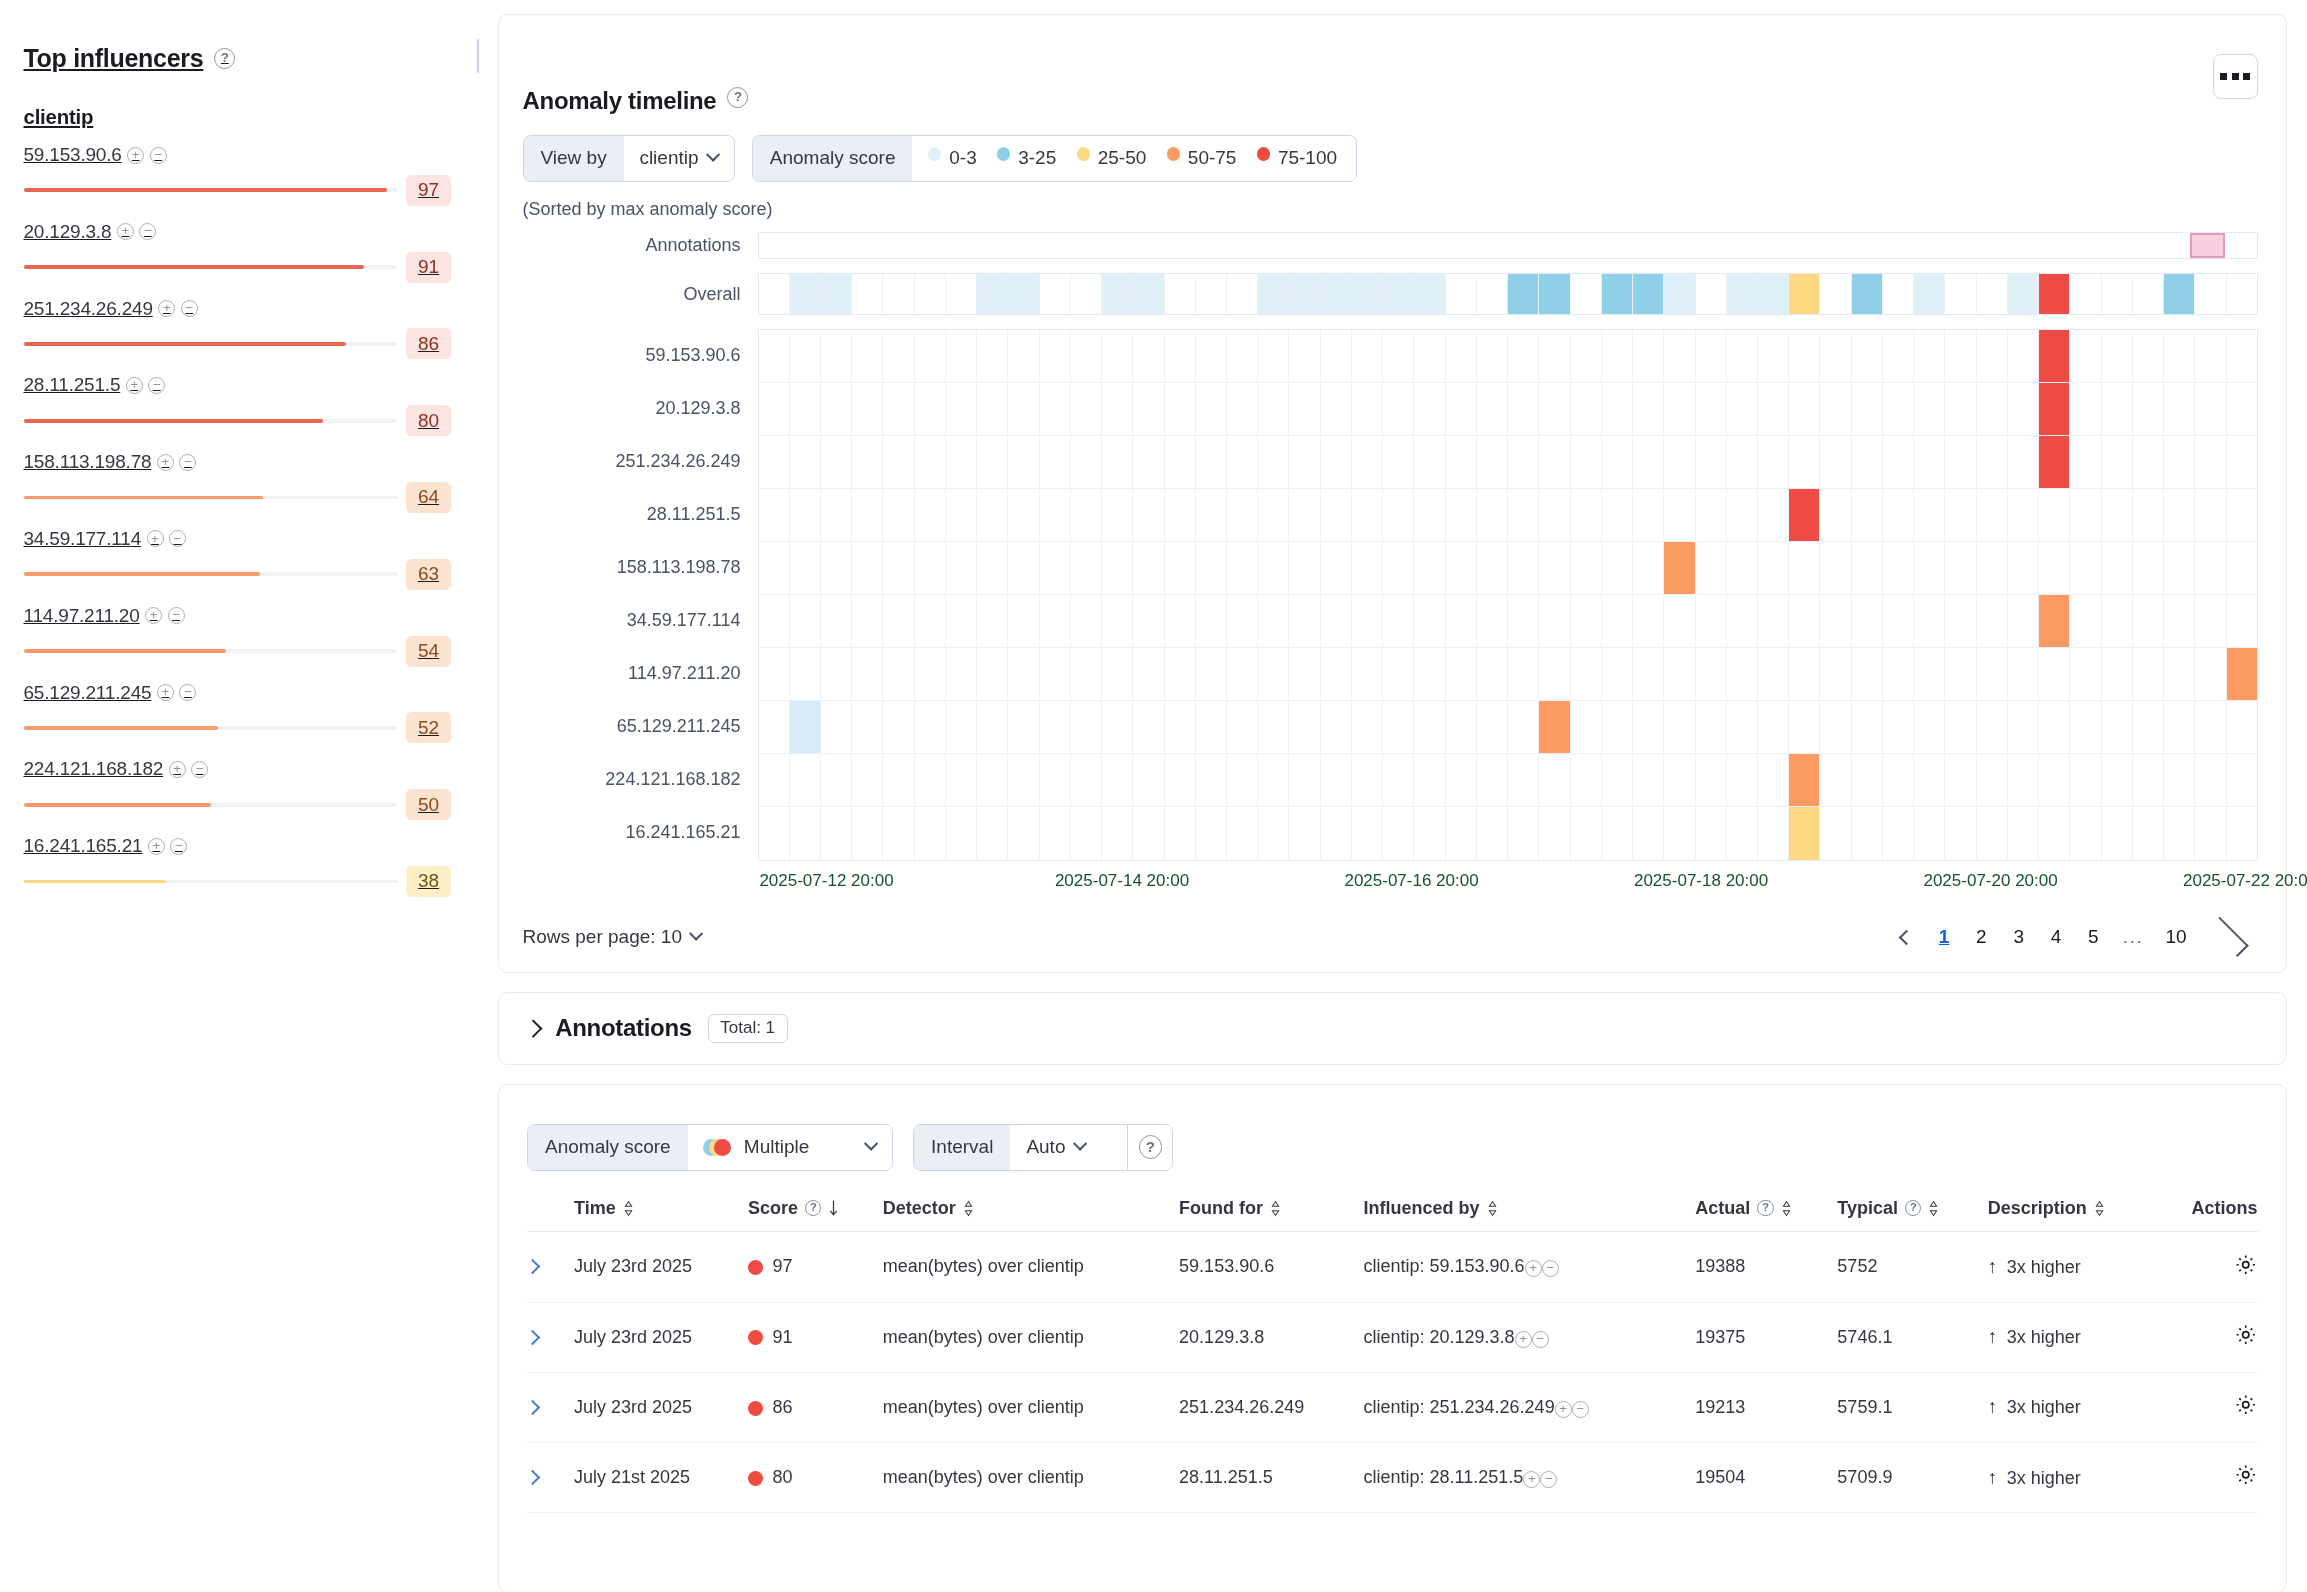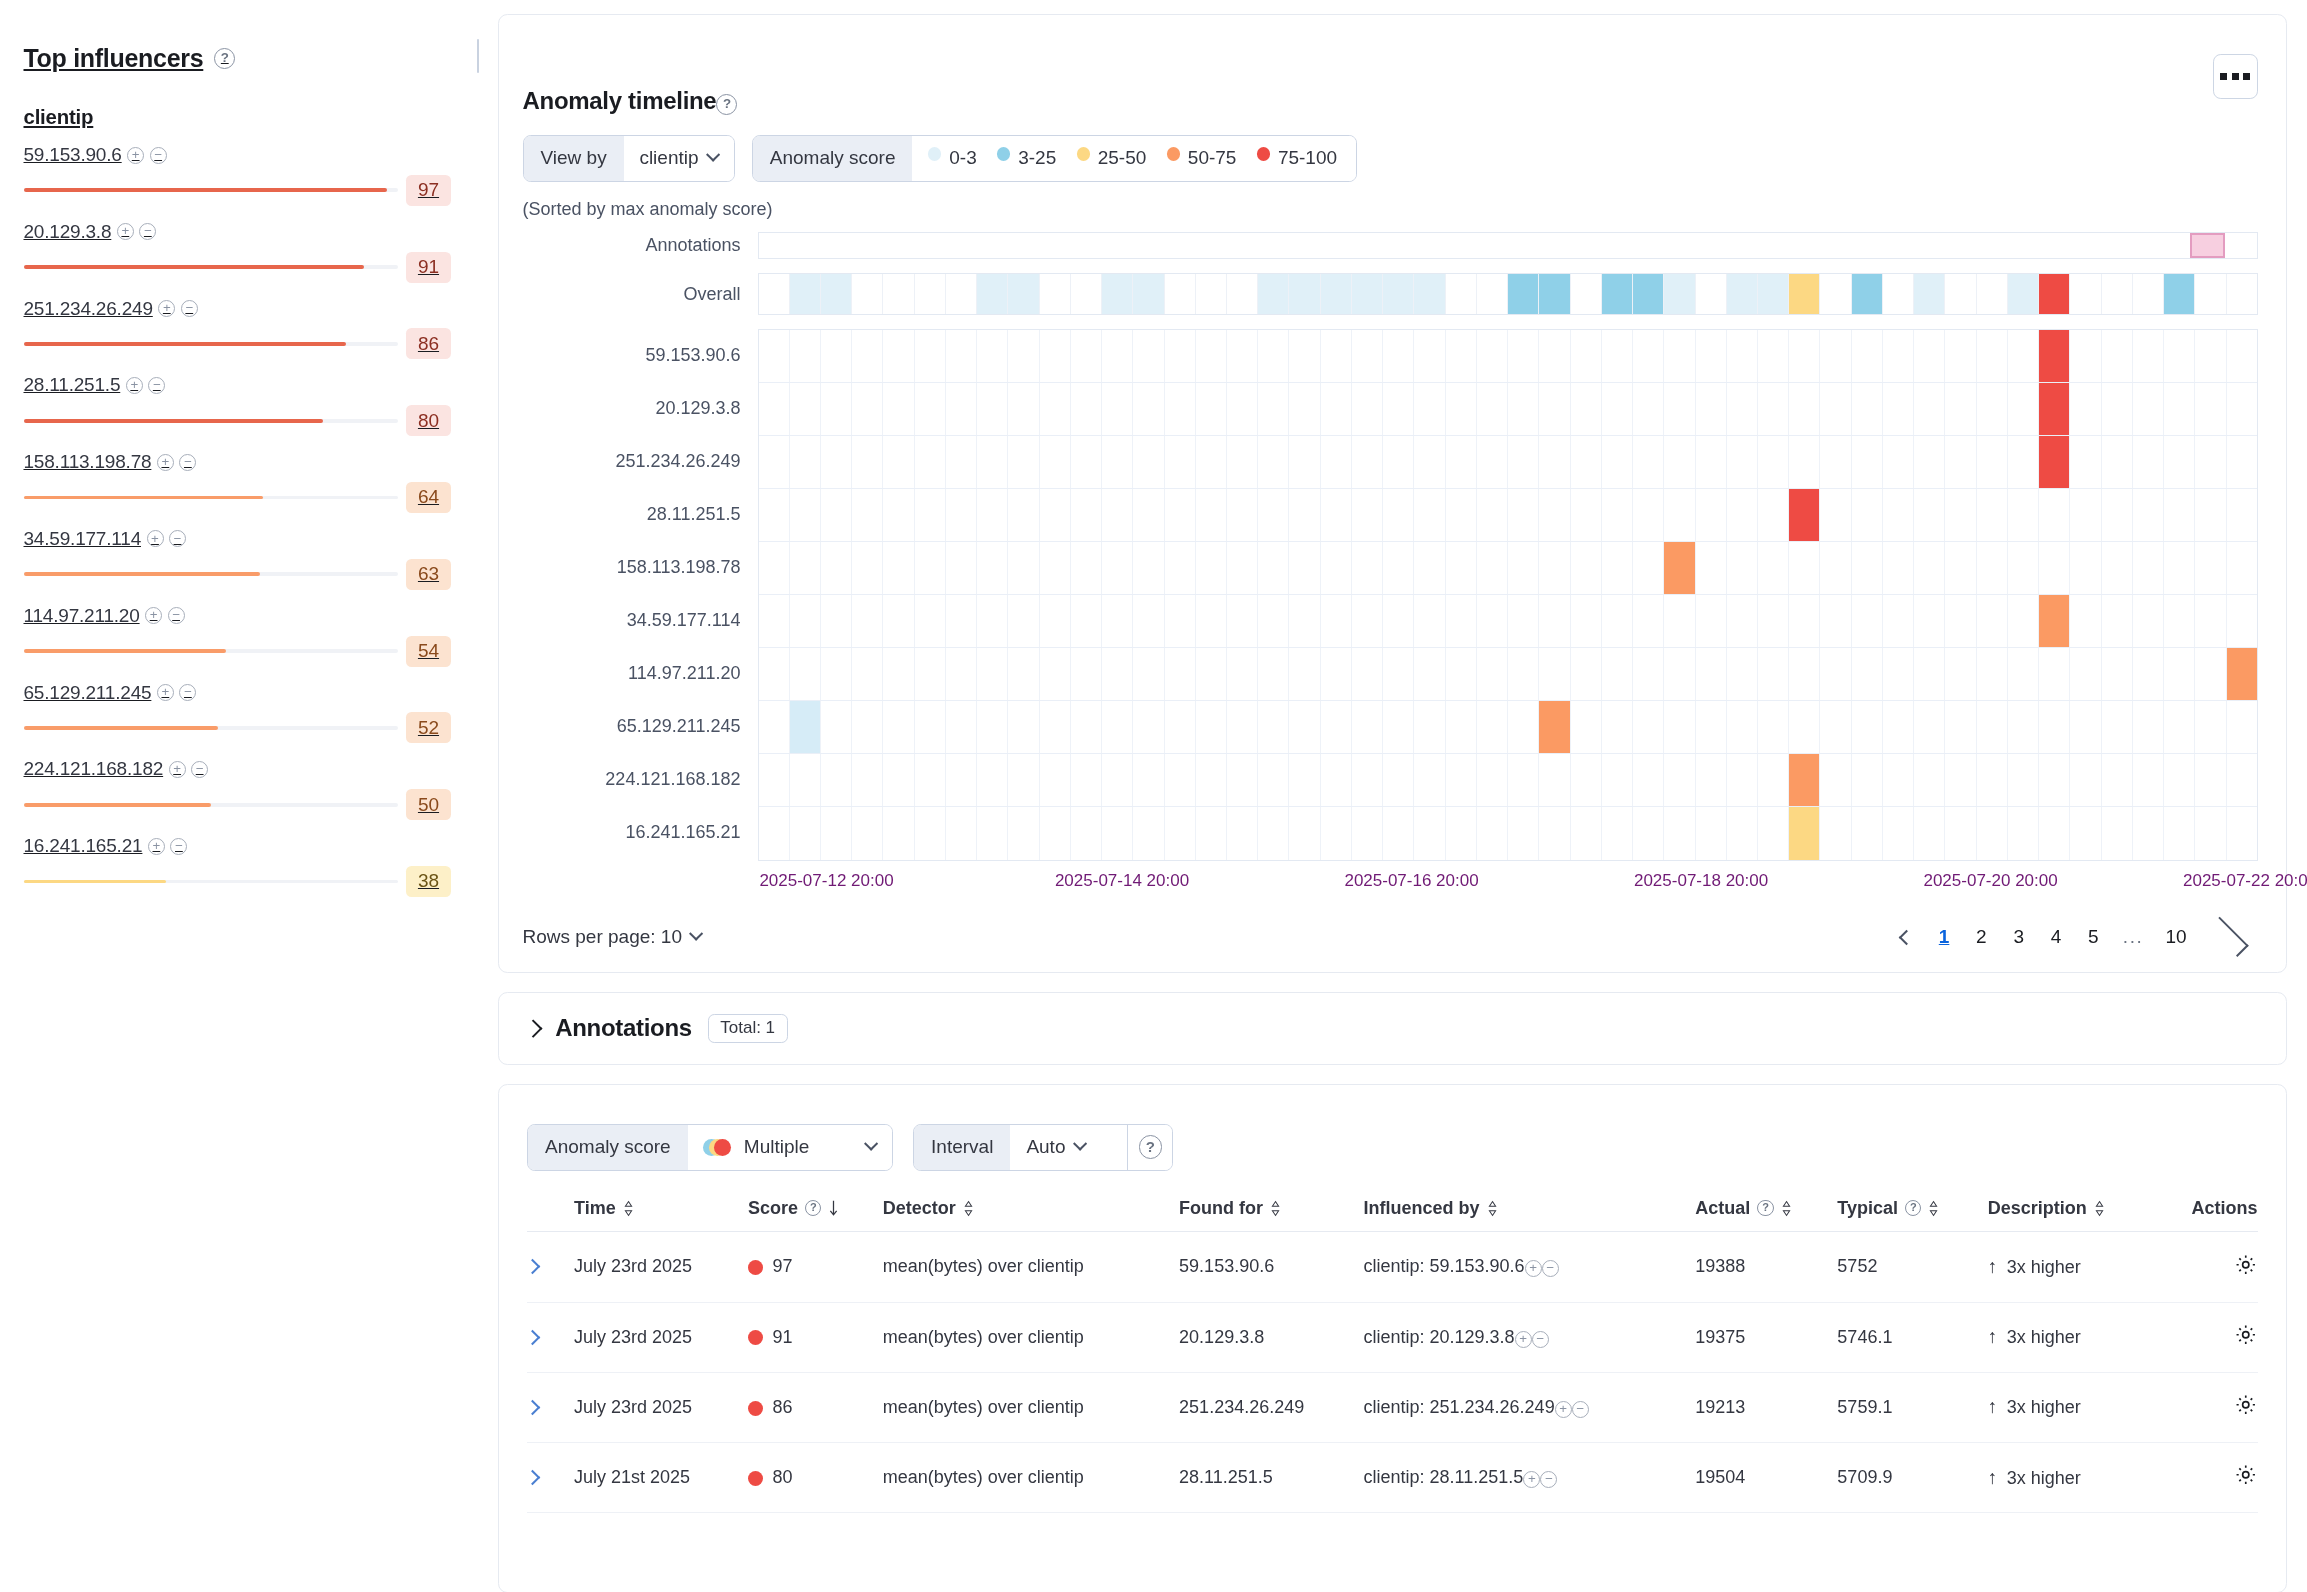--- a/index.html
+++ b/index.html
@@ -63,21 +63,21 @@
   
   .right { flex: 1; padding: 14px 20.4px 0 19px; display:flex; flex-direction:column; gap: 19px;}
 
   .card {
     border: 1.6px solid #e6eaf1; border-radius: 9.4px; background: #fff;
   }
 
   
   .tl-card { padding: 23.5px 28px 17px 23.5px; position: relative; }
   .tl-head { display:flex; align-items:center; justify-content:space-between; }
-  .tl-title { display:flex; align-items:flex-end; font-size: 24px; font-weight: 700; letter-spacing:-0.3px;margin-top:48px;}
+  .tl-title { display:flex; align-items:flex-start; gap: 11px; font-size: 24px; font-weight: 700; letter-spacing:-0.3px;margin-top:48px;}
   .dots-btn {
     width: 45px; height: 45px; border: 1.6px solid #cdd6e4; border-radius: 7.8px;
     display:flex; align-items:center; justify-content:center; gap:4.7px; background:#fff; cursor:pointer;
   }
   .dots-btn i { width:7px; height:7px; background:#1a1c21; display:block;}
 
   .controls { display:flex; align-items:center; gap: 17px; margin-top: 20.4px;}
   .grp { display:flex; align-items:stretch; border:1.6px solid #ccd5e4; border-radius:7.8px; overflow:hidden; height:47px;}
   .grp .lab {
     background:#eaeef5; display:flex; align-items:center; padding: 0 17px;
@@ -112,21 +112,21 @@
   .lab-col .rlab { height:53px; display:flex; align-items:center; justify-content:flex-end; padding-right:17px; font-size:18px; color:#4a5263; white-space:nowrap;}
   .grid-col { flex:1; border:1.2px solid #e3e9f2; }
   .grid-row { display:flex; height:53px; border-bottom:1.2px solid #eaeff7;}
   .grid-row:last-child{ border-bottom:none;}
   .grid-row .c { flex:1 1 0; border-right:0.8px solid #eef2f8; }
   .grid-row .c:last-child{border-right:none;}
 
   .xaxis { display:flex; margin-top: 9.4px; }
   .xaxis .sp { width:235px; flex:0 0 235px; }
   .xaxis .ticks { flex:1; position:relative; height:28px;}
-  .xaxis .t { position:absolute; top:0; font-size:17px; color:#701a75; transform:translateX(-50%); white-space:nowrap;}
+  .xaxis .t { position:absolute; top:0; font-size:17px; color:#14532d; transform:translateX(-50%); white-space:nowrap;}
 
   .tl-foot { display:flex; align-items:center; justify-content:space-between; margin-top: 20.4px; }
   .rpp { display:flex; align-items:center; gap:9.4px; font-size:19px; color:#343741; cursor:pointer;}
   .pager { display:flex; align-items:center; gap:6.3px; }
   .pager span, .pager a {
     min-width:31px; height:36px; display:flex; align-items:center; justify-content:center;
     font-size:19px; color:#1a1c21; text-decoration:none; padding:0 7.8px; cursor:pointer;
   }
   .pager .cur { color:#0b64dd; font-weight:700; text-decoration:underline; }
   .pager .el { color:#6a7381; letter-spacing:1.6px;}

